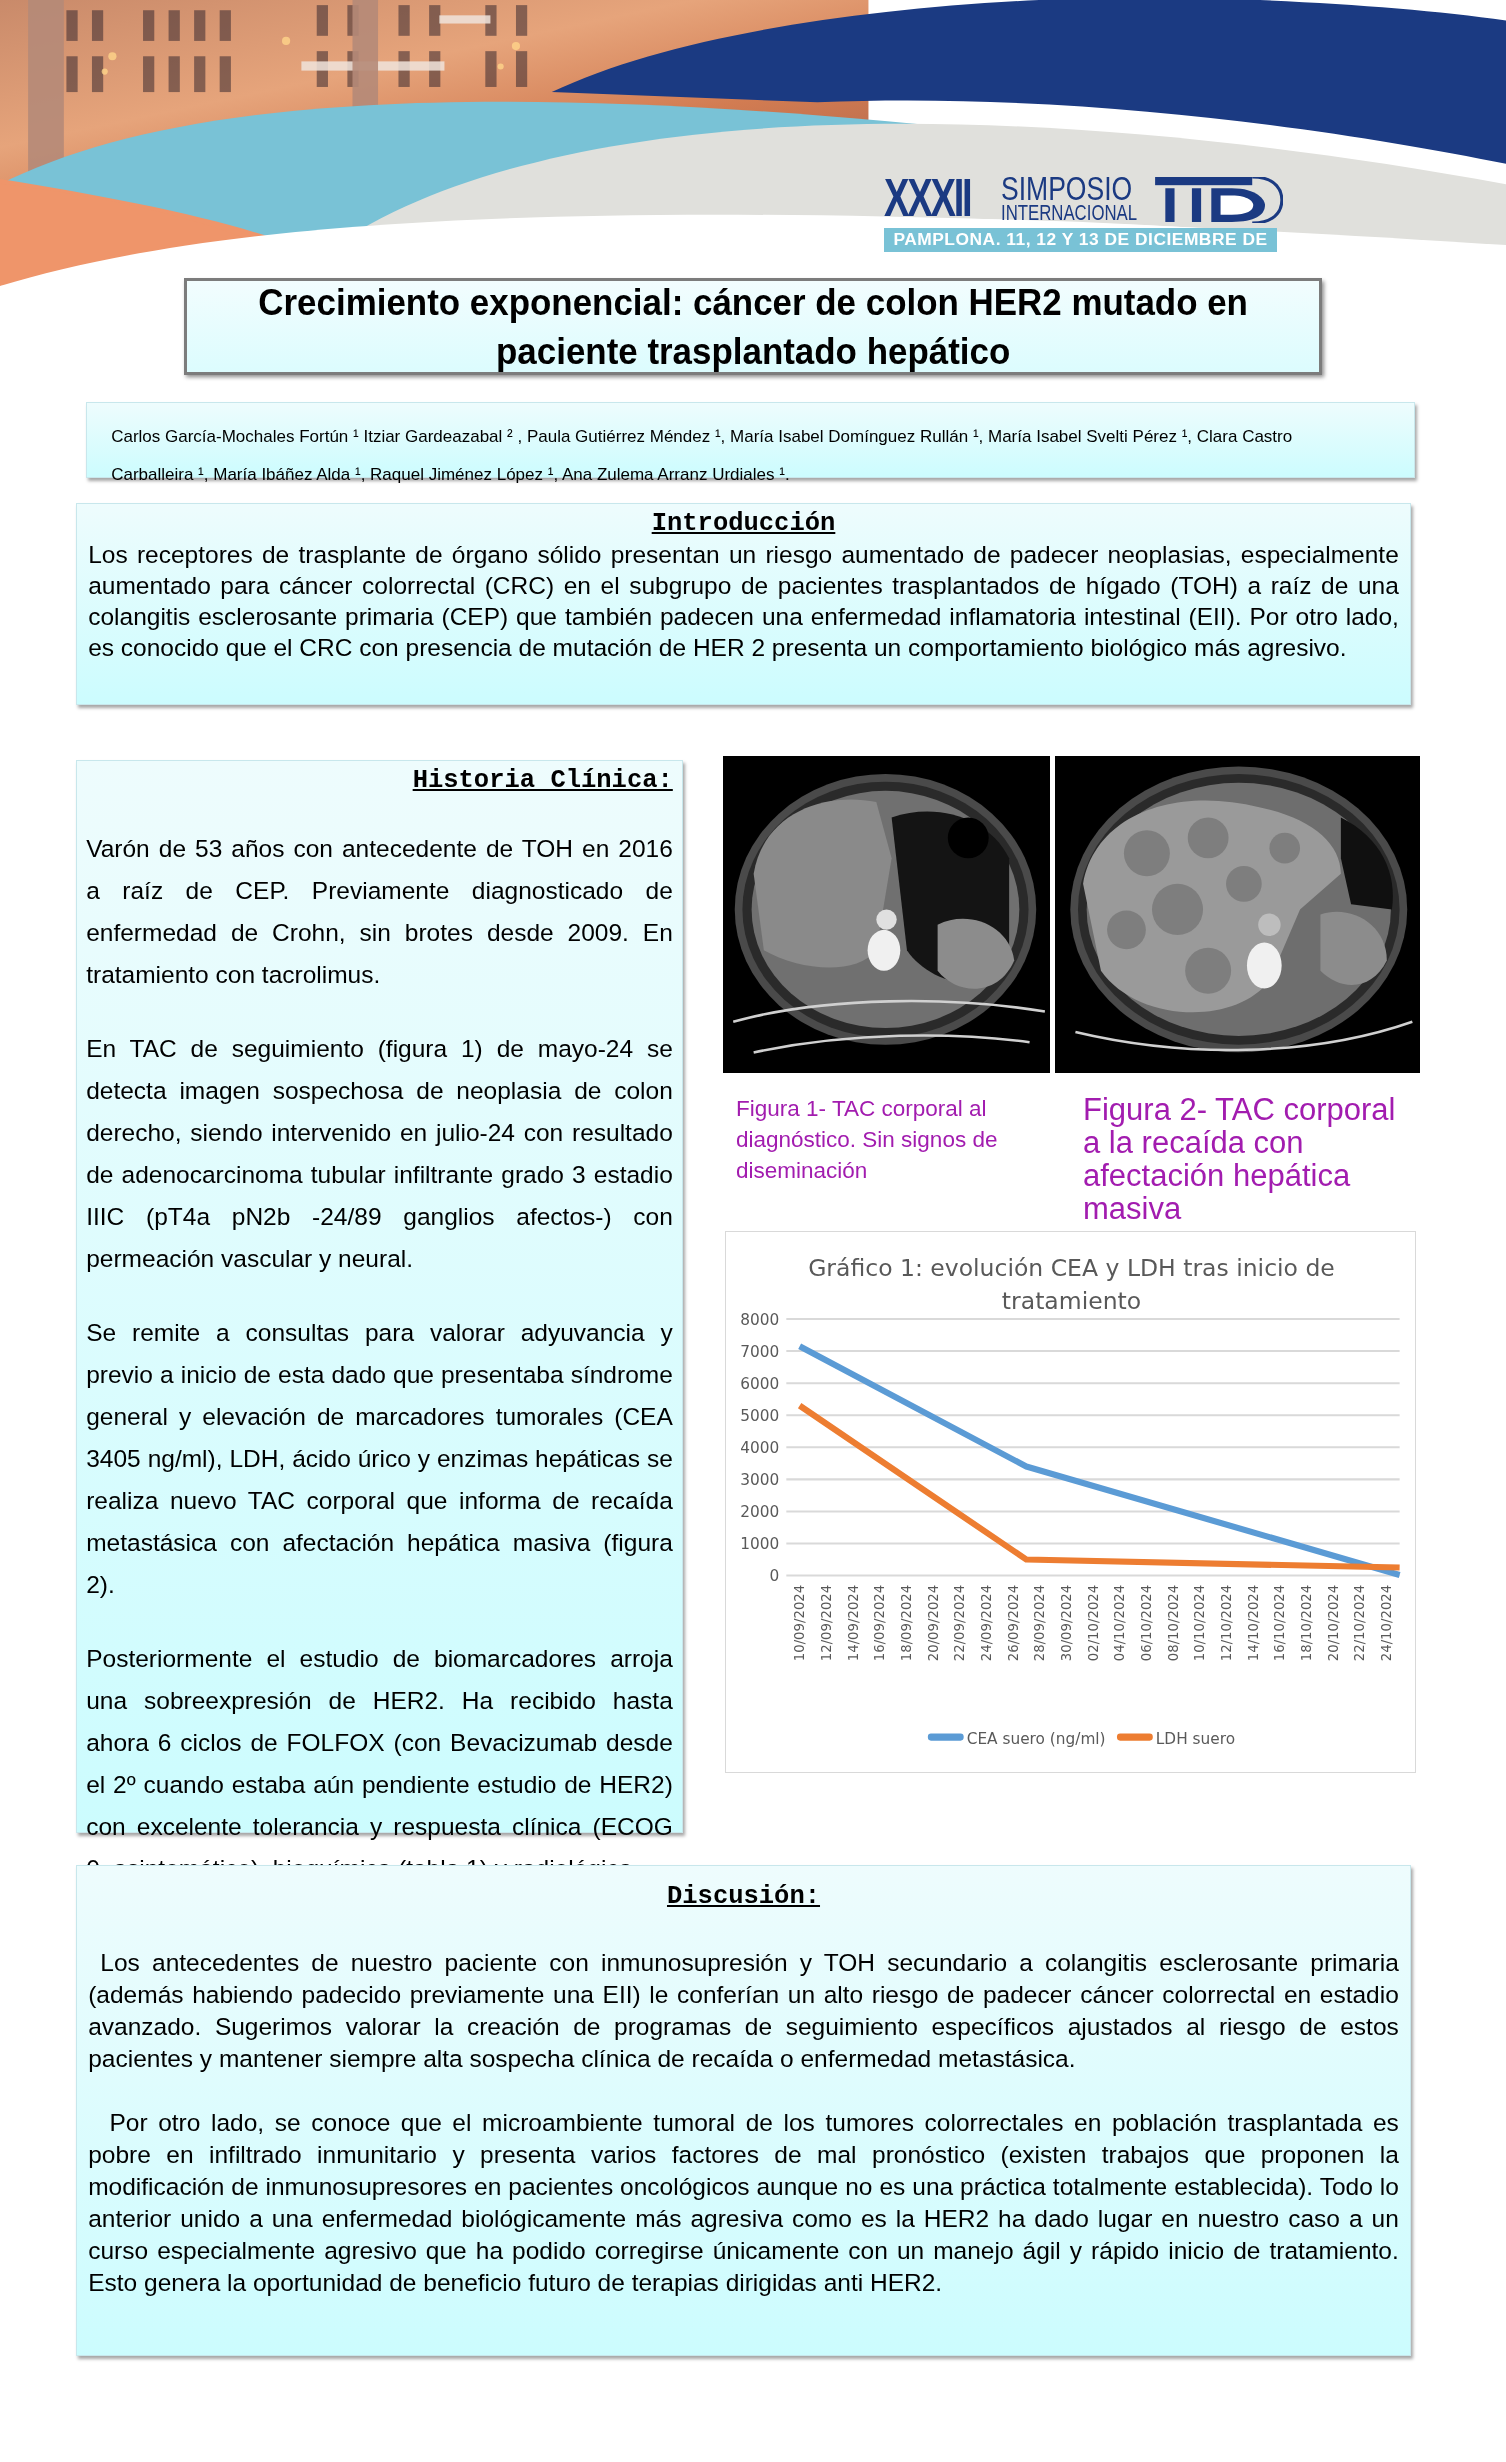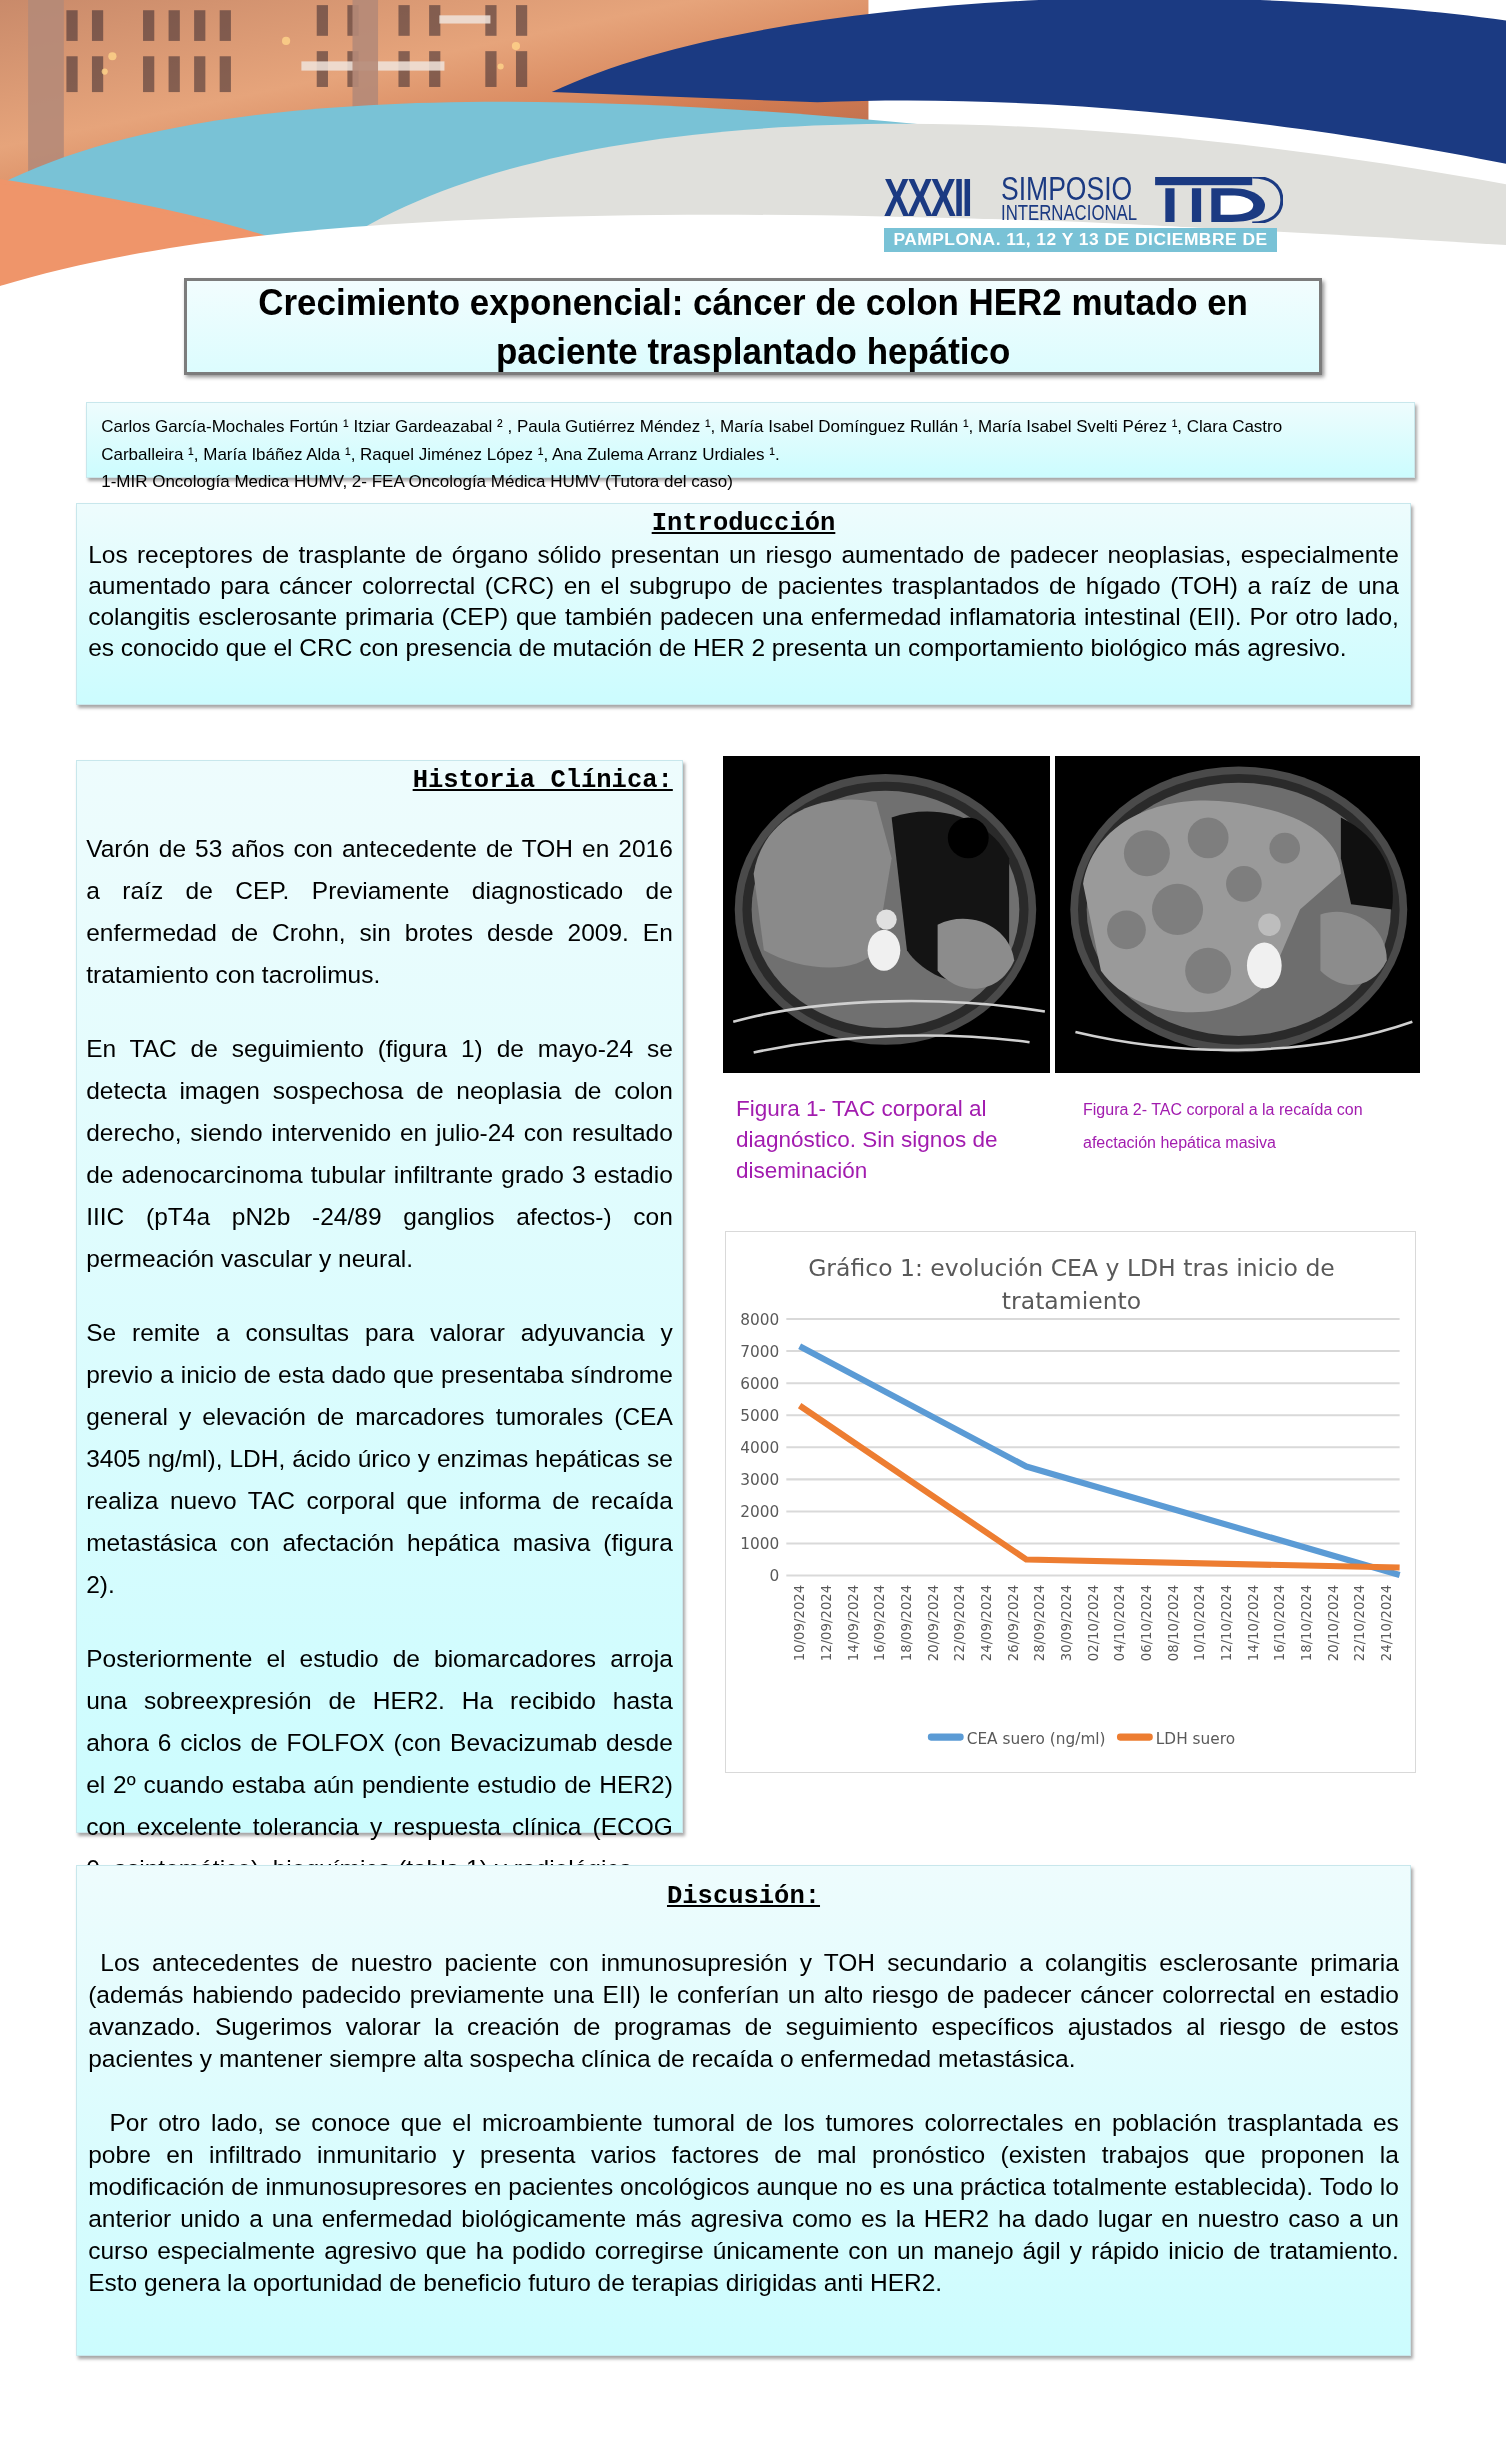--- a/index.html
+++ b/index.html
@@ -46,38 +46,38 @@
     display:flex; align-items:center; justify-content:center; text-align:center;
   }
   #title-box h1 {
     margin:0; font-size:36px; line-height:49px; font-weight:bold; color:#000;
     transform:scaleX(0.97);
   }
   #authors-box {
     left:86px; top:402px; width:1329px; height:76px; padding:7.2px 8.2px;
     font-size:17px; line-height:21.5px;
   }
-  #authors-box p { margin:6px; }
+  #authors-box p { margin:16px; }
 
   #intro-box { left:76px; top:503px; width:1335px; height:202px; padding:4.1px 11.2px; }
   .sec-title { text-align:center; font-weight:bold; text-decoration:underline; font-size:25.5px; line-height:31px; margin:0;font-family:Liberation Mono, monospace; }
   .body-text { font-size:24.5px; line-height:31px; text-align:justify; margin:0; }
 
   #historia-box { left:76px; top:760px; width:607px; height:1073px; padding:4.1px 9.2px; }
   #historia-box .sec-title { margin-top:0; margin-bottom:32px;text-align:right; }
   #historia-box .body-text { line-height:42px; }
   .gap { height:32px; }
 
   
   .ct-img { position:absolute; background:#000; overflow:hidden; }
   #fig1 { left:723px; top:756px; width:327px; height:317px; }
   #fig2 { left:1055px; top:756px; width:365px; height:317px; }
   .fig-caption { position:absolute; text-align:left; font-size:22.5px; line-height:31px; color:#a21caf; }
   #fig1-caption { left:736px; top:1093px; width:307px; }
-  #fig2-caption { left:1083px; top:1093px; width:327px; font-size:16px; line-height:33px; }
+  #fig2-caption { left:1083px; top:1093px; width:327px; font-size:31px; line-height:33px; }
 
   
   #chart-box {
     position:absolute; left:725px; top:1231px; width:691px; height:542px;
     background:#fff; border:1.5px solid #d9d9d9; box-sizing:border-box;
   }
   #chart-svg { position:absolute; left:0; top:0; width:691px; height:542px; }
   .chart-title { font-family:"DejaVu Sans", sans-serif; font-size:46px; fill:#595959; }
   .ytick { font-family:"DejaVu Sans", sans-serif; font-size:30px; fill:#595959; }
   .xtick { font-family:"DejaVu Sans", sans-serif; font-size:26px; fill:#595959; }

